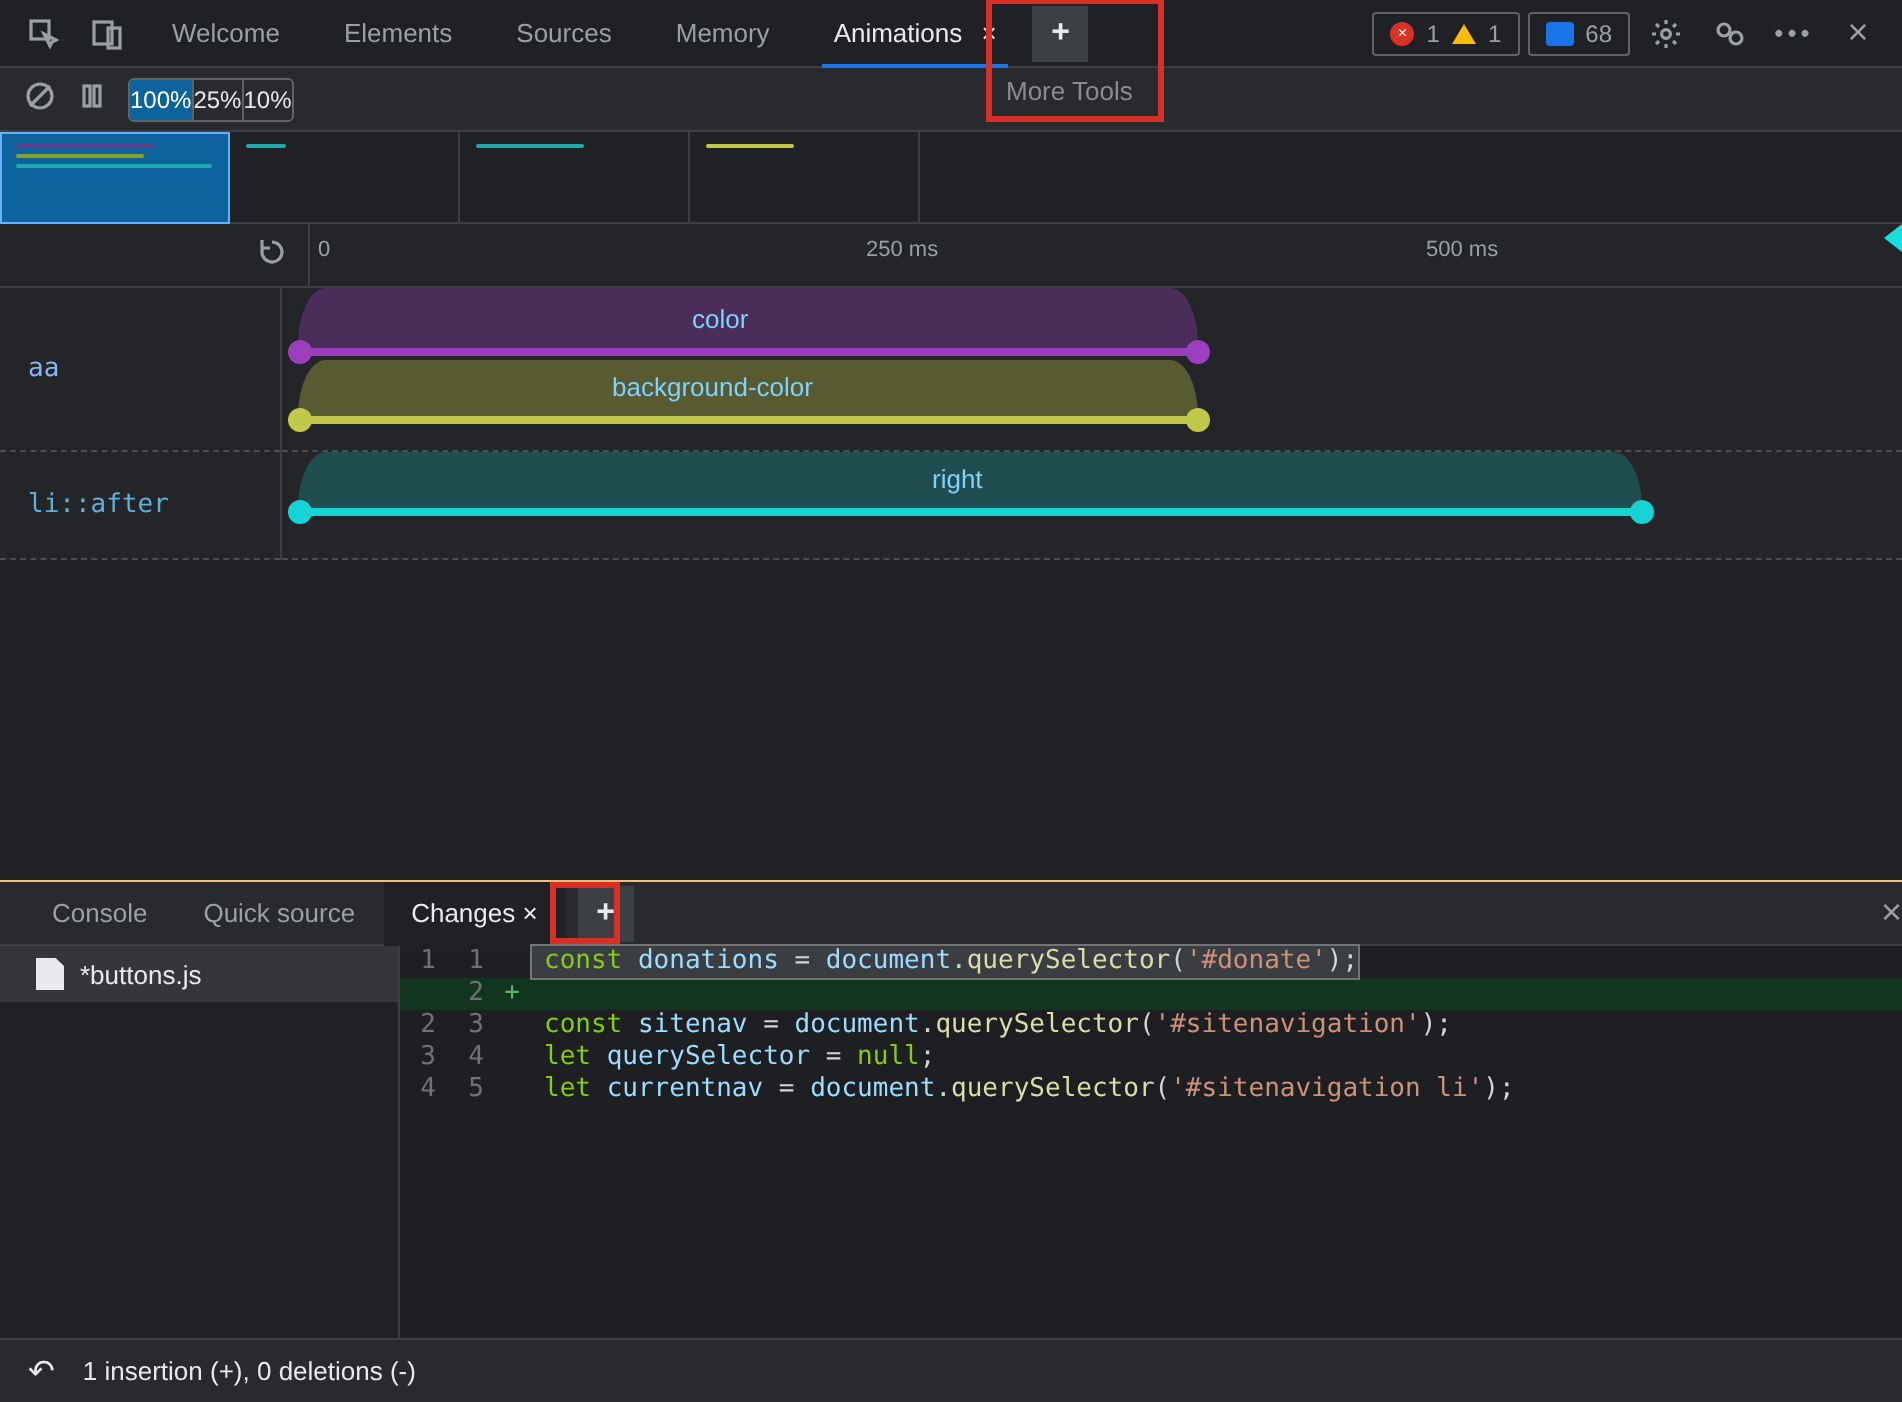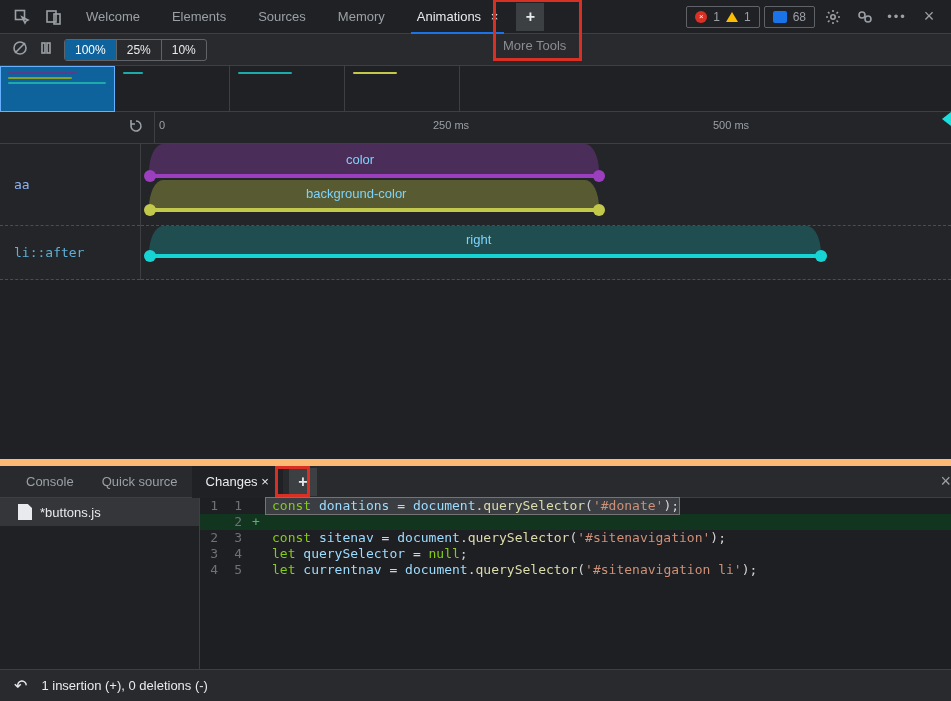--- a/index.html
+++ b/index.html
@@ -17,21 +17,21 @@
 .red-outline2 { position:absolute; border:3px solid #d93025; pointer-events:none; }
 .spacer { flex:1; }
 .status-pill { display:flex; align-items:center; gap:6px; height:22px; padding:0 8px; border:1px solid #5f6368; border-radius:2px; font-size:12px; }
 .dot-red { width:12px; height:12px; border-radius:50%; background:#d93025; display:inline-flex; align-items:center; justify-content:center; font-size:8px; color:#fff; }
 .tri-yellow { width:0; height:0; border-left:6px solid transparent; border-right:6px solid transparent; border-bottom:10px solid #fbbc04; position:relative; }
 .msg-blue { width:14px; height:12px; background:#1a73e8; border-radius:2px; display:inline-block; position:relative; }
 
 
 .toolbar2 { display:flex; align-items:center; height:32px; background:#292a2d; padding:0 12px; gap:10px; border-bottom:1px solid #3c4043; }
 .speed-group { display:flex; border:1px solid #5f6368; border-radius:3px; overflow:hidden; height:22px; }
-.speed-group .speed { padding:0 10px; line-height:20px; font-size:12px; color:#e8eaed; border-right:1px solid #5f6368; }
+.speed-group .speed { padding:0 0; line-height:20px; font-size:12px; color:#e8eaed; border-right:1px solid #5f6368; }
 .speed-group .speed:last-child { border-right:none; }
 .speed-group .speed.active { background:#0e639c; color:#fff; }
 
 
 .thumbs { display:flex; height:46px; background:#202124; border-bottom:1px solid #3c4043; }
 .thumb { width:115px; height:46px; border-right:1px solid #3c4043; padding:6px 8px; }
 .thumb.active { background:#0e639c; outline:1px solid #66b0ff; outline-offset:-1px; }
 .tline { height:2px; margin-bottom:3px; border-radius:1px; }
 
 
@@ -47,21 +47,21 @@
 .lane-label { height:54px; border-bottom:1px dashed #4a4d52; display:flex; align-items:center; padding-left:14px; font-family:Consolas,monospace; font-size:13px; color:#5db0d7; }
 .lane-label.sel { color:#8ab4f8; }
 .lanes { flex:1; position:relative; }
 .lane { height:54px; border-bottom:1px dashed #4a4d52; position:relative; }
 .bar-bg { position:absolute; height:42px; top:2px; border-radius:14px 14px 2px 2px / 28px 28px 2px 2px; opacity:.33; }
 .bar-line { position:absolute; height:4px; border-radius:2px; }
 .bar-dot { position:absolute; width:12px; height:12px; border-radius:50%; }
 .bar-text { position:absolute; font-size:13px; color:#7dd3fc; top:2px; }
 
 
-.drawer { position:absolute; left:0; right:0; top:440px; bottom:0; background:#202124; border-top:7px solid #fdba74; display:flex; flex-direction:column;margin-top:19px; }
+.drawer { position:absolute; left:0; right:0; top:440px; bottom:0; background:#202124; border-top:1px solid #fdba74; display:flex; flex-direction:column; }
 .drawer-tabs { display:flex; align-items:center; height:32px; background:#292a2d; border-bottom:1px solid #3c4043; padding-left:12px; gap:0; }
 .drawer-tabs .tab { padding:0 14px; height:32px; line-height:32px; color:#9aa0a6; cursor:pointer; }
 .drawer-tabs .tab.active { background:#202124; color:#e8eaed; }
 .drawer-body { flex:1; display:flex; }
 .file-tree { width:200px; background:#202124; border-right:1px solid #3c4043; }
 .file-item { height:28px; display:flex; align-items:center; gap:8px; padding-left:18px; background:#35363a; color:#e8eaed; }
 .file-icon { width:14px; height:16px; background:#e8eaed; clip-path:polygon(0 0,70% 0,100% 25%,100% 100%,0 100%); }
 .code-area { flex:1; background:#1e1f22; position:relative; font-family:Consolas,monospace; font-size:13px; }
 .code-line { display:flex; height:16px; line-height:16px; white-space:pre; }
 .ln-a, .ln-b { width:22px; text-align:right; color:#6e7277; padding-right:4px; }

